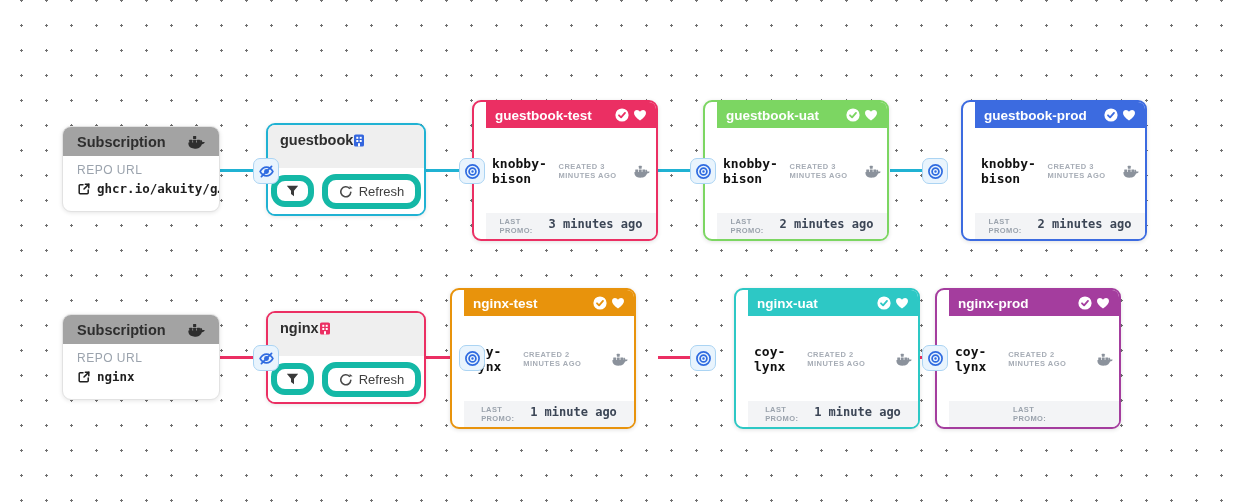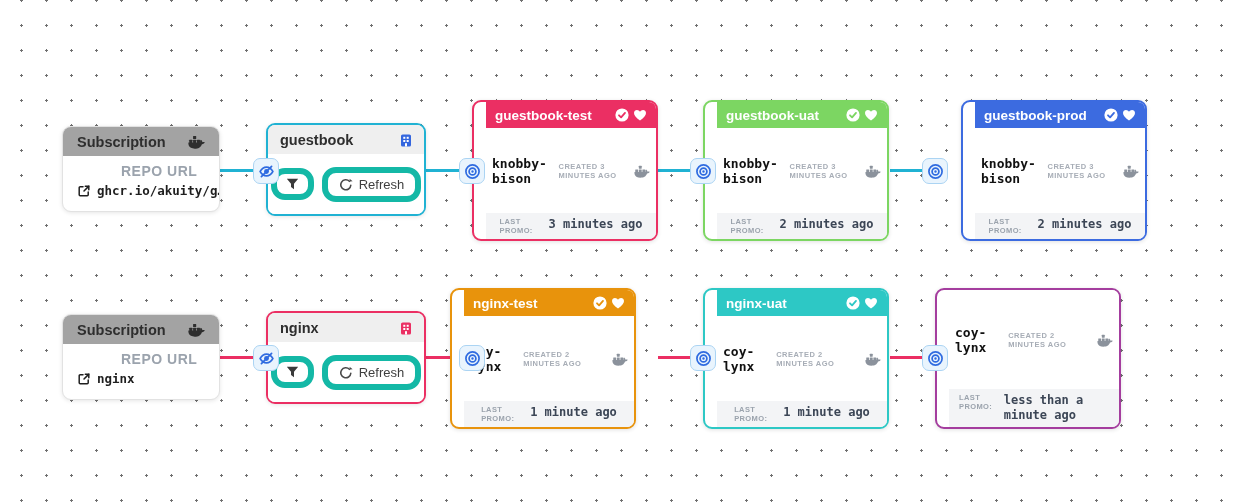--- a/index.html
+++ b/index.html
@@ -28,37 +28,37 @@
     background:#fff; border:1px solid #e2e2e2; border-radius:9px;
     box-shadow:0 1px 4px rgba(0,0,0,.10); overflow:hidden;
     display:flex; flex-direction:column;
   }
   .sub-head{
     background:#a3a3a3; padding:7px 14px 6px 14px;
     display:flex; align-items:center; justify-content:space-between;
   }
   .sub-title{ font-size:14.5px; font-weight:bold; color:#2e2e2e; }
   .sub-body{ padding:7px 14px; }
-  .sub-label{ font-size:14px; font-weight:bold; letter-spacing:.5px; color:#9ba3ad;margin-left:44px; }
+  .sub-label{ font-size:12px; font-weight:normal; letter-spacing:.5px; color:#9ba3ad; }
   .sub-link{ display:flex; align-items:center; gap:6px; margin-top:4px; cursor:pointer; }
   .sub-url{
     font-family:"DejaVu Sans Mono", monospace; font-weight:bold;
     font-size:12.5px; color:#1f1f1f; white-space:nowrap;
   }
   
   .wh-node{
     position:absolute; width:160px; height:93px; z-index:2;
     background:#fff; border-radius:9px; box-shadow:0 1px 4px rgba(0,0,0,.10);
     overflow:hidden; display:flex; flex-direction:column; cursor:pointer;
   }
   .wh-teal{ border:2px solid #20b2d3; }
   .wh-crimson{ border:2px solid #eb2f63; }
   .wh-head{
-    background:#efefef; padding:7px 12px 6px 12px;
-    display:flex; align-items:center; justify-content:space-between;
+    background:#efefef; padding:7px 12px 20px 12px;
+    display:flex; align-items:center; justify-content:flex-start;
   }
   .wh-title{ font-size:14.5px; font-weight:bold; color:#2e2e2e; }
   .bld-blue{ color:#3466de; }
   .bld-crimson{ color:#eb2f63; }
   .wh-body{ flex:1; display:flex; align-items:center; justify-content:center; gap:8px; background:#fff; }
   .pill-btn{
     display:flex; align-items:center; gap:6px; background:#fff;
     border:6px solid #14b8a6; border-radius:14px; padding:4px 11px;
     font-size:13px; color:#3f3f3f; cursor:pointer;
   }
@@ -440,21 +440,21 @@
             <use href="#i-docker"></use>
           </svg>
         </span>
     </div>
     <div class="stage-foot">
       <span class="foot-label">LAST PROMO:</span>
       <span class="foot-value">1 minute ago</span>
     </div>
   </div>
 
-  <div class="stage st-4" style="left:703px;top:288px;">
+  <div class="stage st-4" style="left:734px;top:288px;">
     <div class="stage-head">
       <span class="stage-title">nginx-uat</span>
       <span class="stage-head-icons">
         <span>
             <svg width="14" height="14" viewBox="0 0 14 14">
               <use href="#i-check-circle"></use>
             </svg>
           </span>
         <span>
             <svg width="14" height="14" viewBox="0 0 14 14">
@@ -472,28 +472,42 @@
           </svg>
         </span>
     </div>
     <div class="stage-foot">
       <span class="foot-label">LAST PROMO:</span>
       <span class="foot-value">1 minute ago</span>
     </div>
   </div>
 
   <div class="stage st-5" style="left:935px;top:288px;">
+    <div class="stage-head">
+      <span class="stage-title">nginx-prod</span>
+      <span class="stage-head-icons">
+        <span>
+            <svg width="14" height="14" viewBox="0 0 14 14">
+              <use href="#i-check-circle"></use>
+            </svg>
+          </span>
+        <span>
+            <svg width="14" height="14" viewBox="0 0 14 14">
+              <use href="#i-heart"></use>
+            </svg>
+          </span>
+      </span>
+    </div>
     <div class="stage-body">
       <span class="artifact">coy-lynx</span>
       <span class="created">CREATED 2 MINUTES AGO</span>
       <span class="stage-docker">
           <svg width="16" height="13" viewBox="0 0 16 13.5" fill="currentColor">
             <use href="#i-docker"></use>
           </svg>
         </span>
     </div>
     <div class="stage-foot">
       <span class="foot-label">LAST PROMO:</span>
-      <span class="foot-value">less than a minute ago</span>
     </div>
   </div>
 
 </div>
 
 </body></html>

